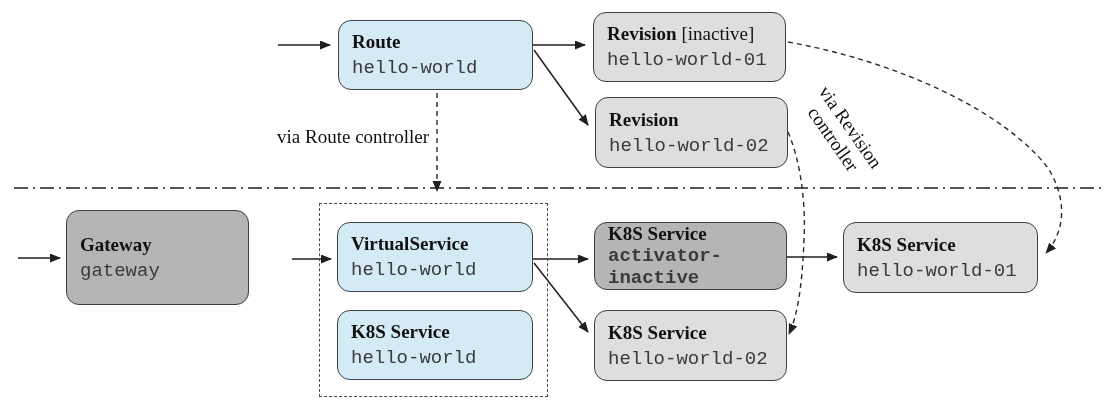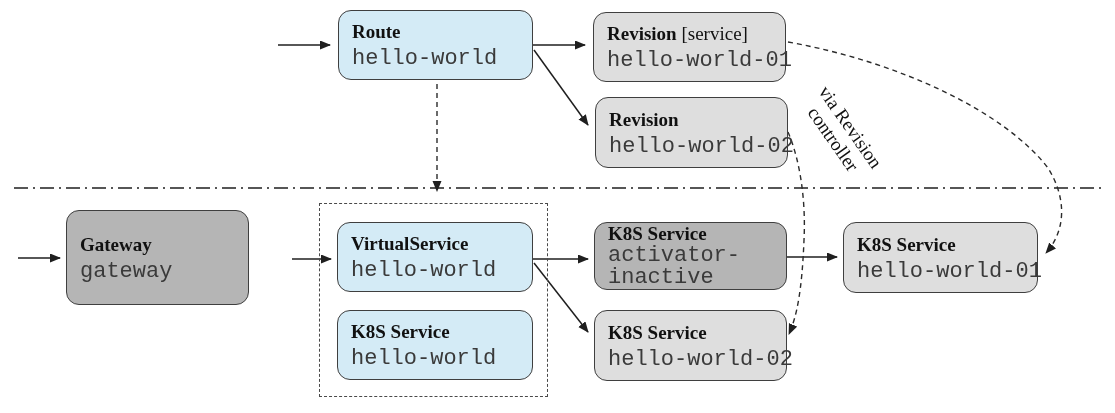--- a/index.html
+++ b/index.html
@@ -10,25 +10,25 @@
   svg.connectors{position:absolute;left:0;top:0;width:1115px;height:413px;}
   .box{
     position:absolute;box-sizing:border-box;
     border:1.5px solid #3f3f3f;border-radius:13px;
     display:flex;flex-direction:column;justify-content:center;
     padding-left:13px;padding-right:4px;
   }
   .box .title{font-weight:bold;font-size:19px;line-height:27px;color:#111;white-space:nowrap;}
   .box .title .suffix{font-weight:normal;}
   .box .mono{
-    font-family:"Liberation Mono", monospace;font-size:22px;line-height:27px;
+    font-family:"Liberation Mono", monospace;font-size:19px;line-height:27px;
     color:#3a3a3a;white-space:nowrap;
   }
   .box.tight .title{line-height:22px;}
-  .box.tight .mono{line-height:22px;}
+  .box.tight .mono{line-height:22px;font-weight:bold;}
   .blue{background:#d4ebf6;}
   .lgray{background:#dedede;}
   .dgray{background:#b5b5b5;}
   .group-frame{
     position:absolute;box-sizing:border-box;
     border:1.5px dashed #4a4a4a;background:transparent;
   }
   .float-label{
     position:absolute;font-size:19px;color:#111;white-space:nowrap;line-height:21px;
   }
@@ -61,35 +61,36 @@
     <path d="M534,263 L588,332" stroke="#1f1f1f" stroke-width="1.5" fill="none" marker-end="url(#ah)"></path>
     <path d="M787,257 H837" stroke="#1f1f1f" stroke-width="1.5" fill="none" marker-end="url(#ah)"></path>
 
     <path d="M437,84 V191" stroke="#2b2b2b" stroke-width="1.4" fill="none" stroke-dasharray="5 4" marker-end="url(#ah)"></path>
     <path d="M788,42 C900,62 1005,112 1048,168 C1065,195 1068,228 1046,253" stroke="#2b2b2b" stroke-width="1.4" fill="none" stroke-dasharray="5 4" marker-end="url(#ah)"></path>
     <path d="M788,132 C800,160 806,200 804,240 C802,290 797,316 789,334" stroke="#2b2b2b" stroke-width="1.4" fill="none" stroke-dasharray="5 4" marker-end="url(#ah)"></path>
   </svg>
 
   <div class="group-frame" style="left:319px;top:203px;width:229px;height:194px;"></div>
 
-  <div class="box blue" style="left:338px;top:10px;width:195px;height:70px;">
+  <div class="box blue" style="left:338px;top:20px;width:195px;height:70px;">
     <div class="title">Route</div>
     <div class="mono">hello-world</div>
   </div>
 
   <div class="box lgray" style="left:593px;top:12px;width:193px;height:70px;">
-    <div class="title"><span>Revision</span><span class="suffix"> [service]</span></div>
+    <div class="title"><span>Revision</span><span class="suffix"> [inactive]</span></div>
     <div class="mono">hello-world-01</div>
   </div>
 
   <div class="box lgray" style="left:595px;top:97px;width:193px;height:71px;">
     <div class="title">Revision</div>
     <div class="mono">hello-world-02</div>
   </div>
 
+  <div class="float-label" style="left:253px;top:126px;width:176px;text-align:right;">via Route controller</div>
 
   <div class="float-label rotated" style="left:842px;top:133px;">
     <div>via Revision</div>
     <div>controller</div>
   </div>
 
   <div class="box dgray" style="left:66px;top:210px;width:183px;height:95px;">
     <div class="title">Gateway</div>
     <div class="mono">gateway</div>
   </div>

